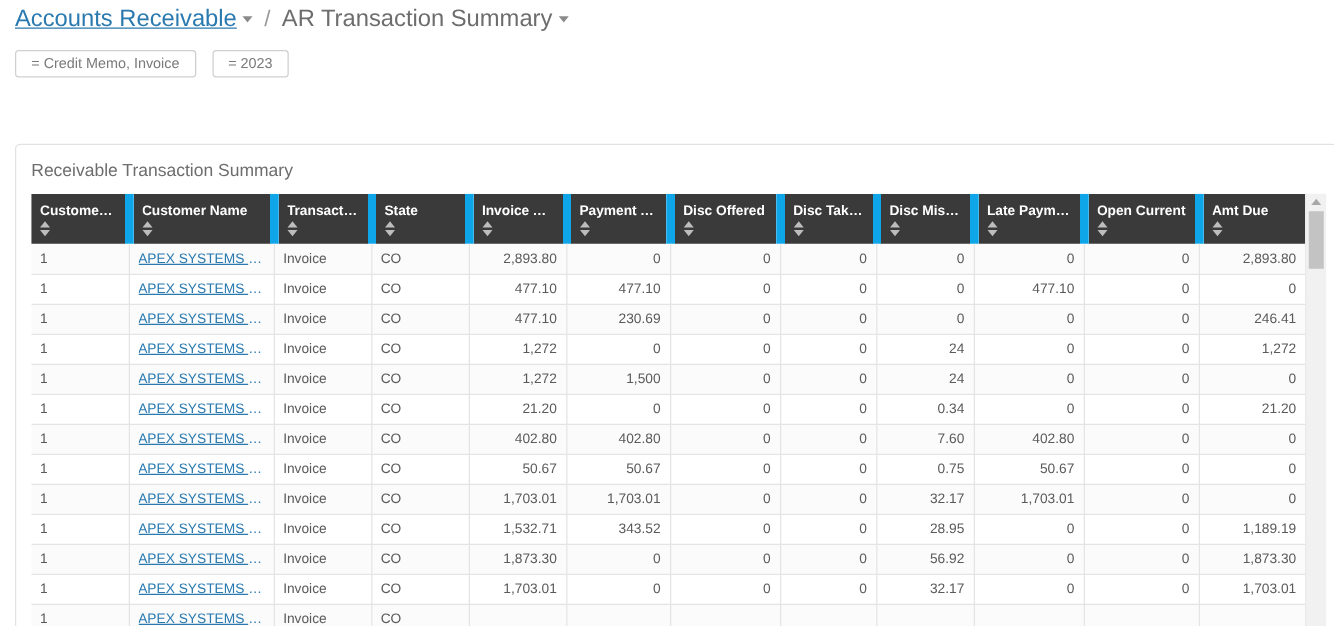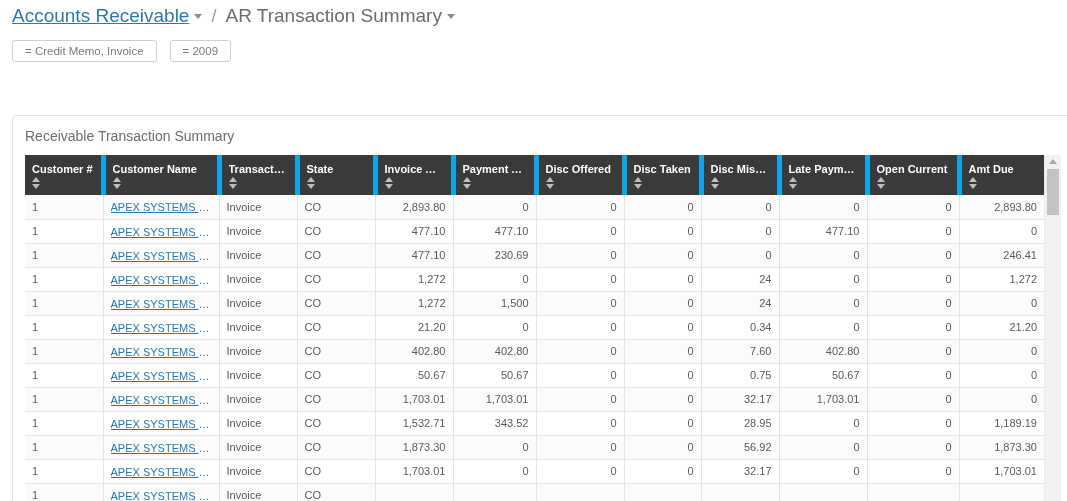--- a/index.html
+++ b/index.html
@@ -119,21 +119,21 @@
   }
   table.grid th {
     background: #3a3a3a;
     color: #ffffff;
     font-size: 11px;
     font-weight: bold;
     text-align: left;
     vertical-align: top;
     padding: 8px 7px 0 7px;
     height: 40px;
-    border-right: 5px solid #0ea5e9;
+    border-right: 7px solid #0ea5e9;
     box-sizing: border-box;
     position: relative;
     overflow: hidden;
     white-space: nowrap;
   }
   table.grid th:last-child { border-right: none; margin-left: 28px; }
   .th-label {
     display: block;
     overflow: hidden;
     text-overflow: ellipsis;
@@ -224,21 +224,21 @@
 <div class="breadcrumb">
   <span class="crumb-link">Accounts Receivable</span>
   <span class="crumb-caret"></span>
   <span class="crumb-sep">/</span>
   <span class="crumb-text">AR Transaction Summary</span>
   <span class="crumb-caret"></span>
 </div>
 
 <div class="chips">
   <div class="chip">= Credit Memo, Invoice</div>
-  <div class="chip">= 2009</div>
+  <div class="chip">= 2023</div>
 </div>
 
 <div class="panel">
   <div class="panel-title">Receivable Transaction Summary</div>
 
   <div class="grid-wrap">
     <div class="grid-scroll">
       <table class="grid">
         <colgroup>
             <col style="width: 78px;">

